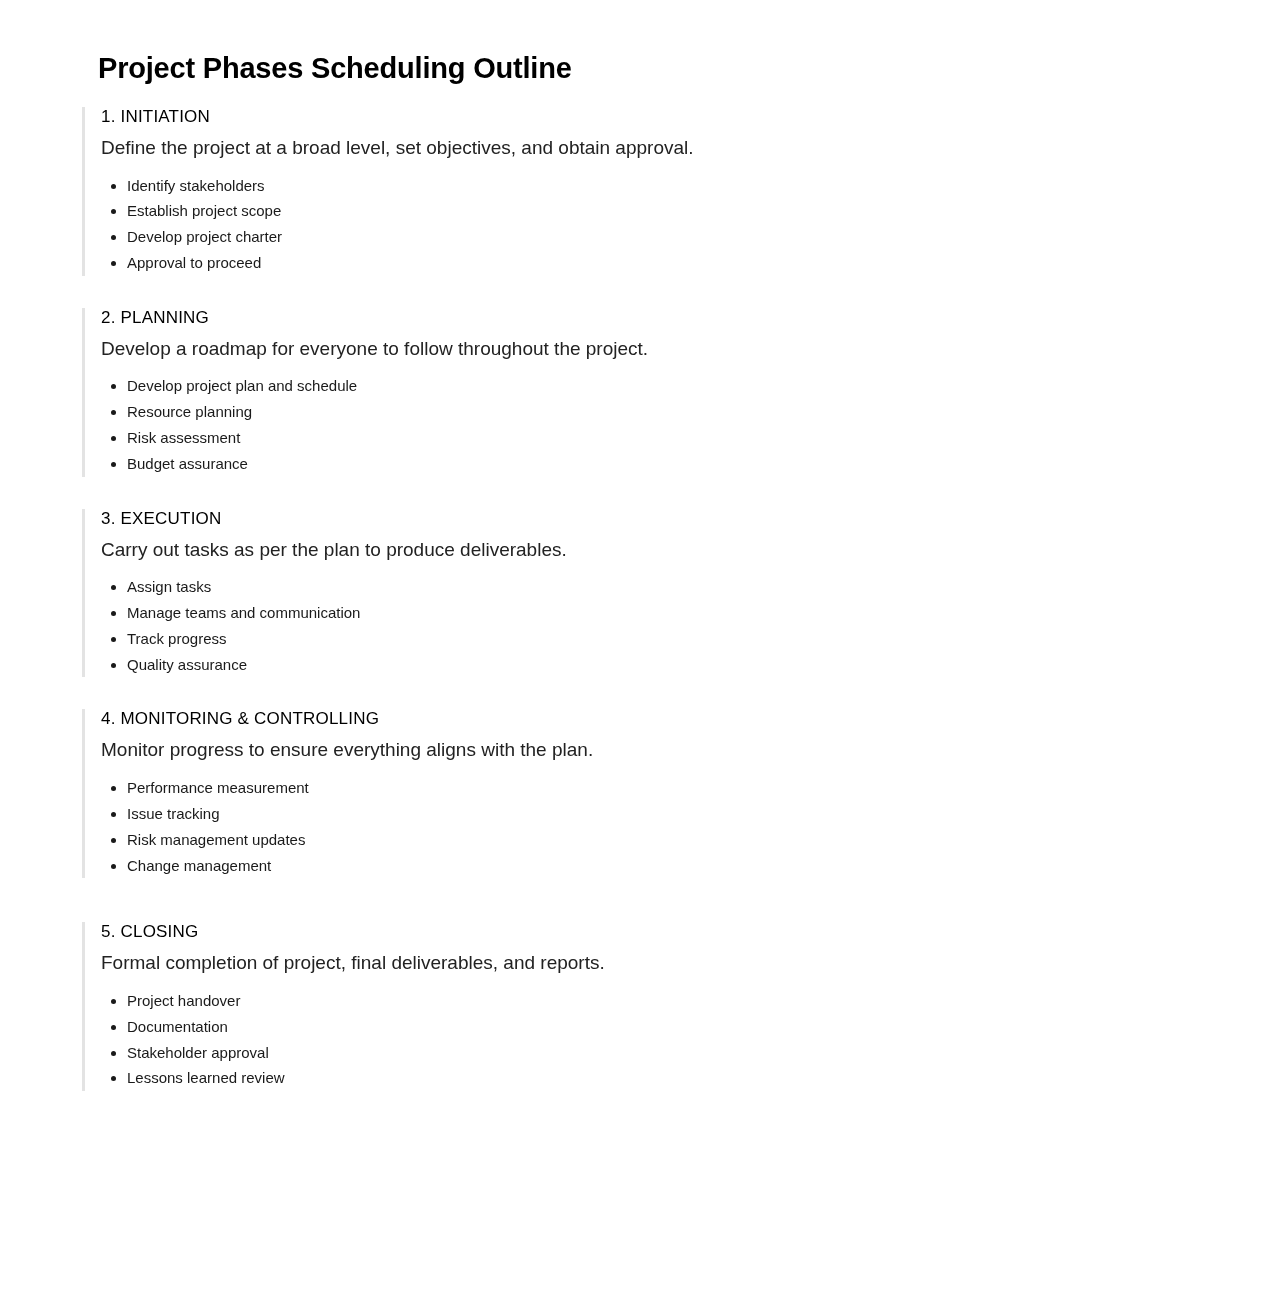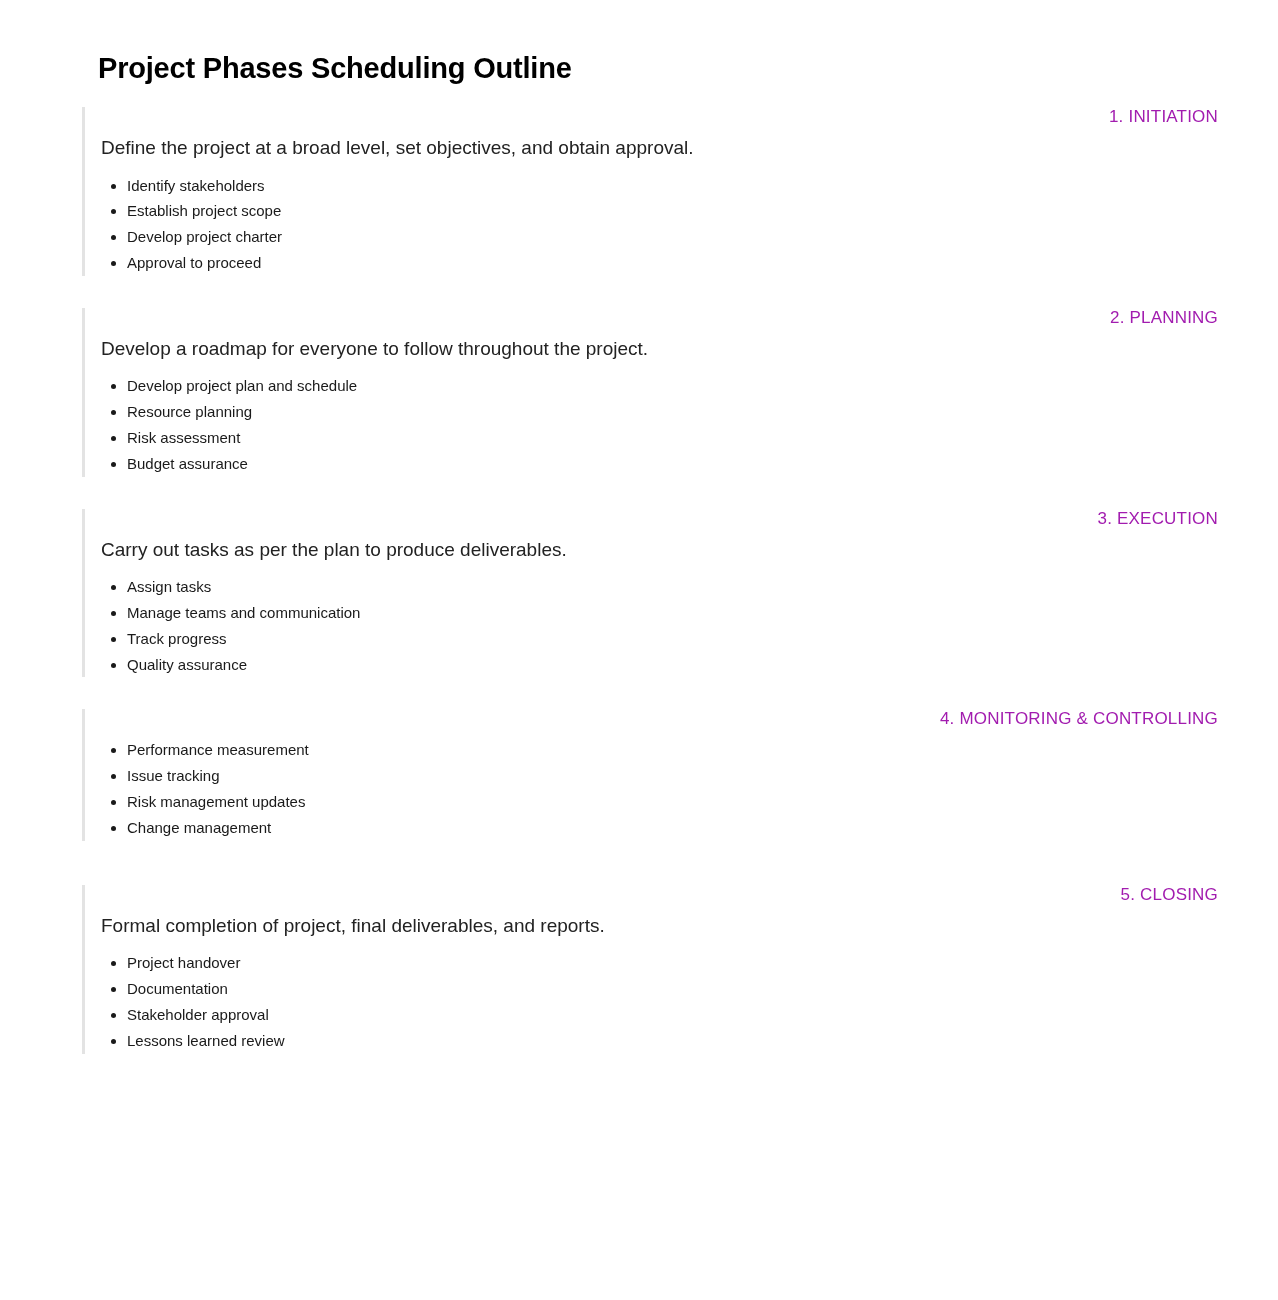--- a/index.html
+++ b/index.html
@@ -30,24 +30,23 @@
     padding: 0 0 0 16px;
     margin: 0 0 32px 0;
   }
   .phase:last-child {
     margin-bottom: 0;
     margin-top: 44px;
   }
   .phase-heading {
     font-size: 17px;
     font-weight: normal;
-    color: #a21caf;
+    color: #000000;
     margin: 0 0 8px 0;
     letter-spacing: 0.2px;
-    text-align: right;
   }
   .phase-desc {
     font-size: 19px;
     color: #222222;
     margin: 0 0 12px 0;
     line-height: 1.35;
   }
   .phase-list {
     list-style: disc;
     margin: 0;
@@ -94,20 +93,21 @@
     <ul class="phase-list">
       <li>Assign tasks</li>
       <li>Manage teams and communication</li>
       <li>Track progress</li>
       <li>Quality assurance</li>
     </ul>
   </section>
 
   <section class="phase">
     <h2 class="phase-heading">4. MONITORING &amp; CONTROLLING</h2>
+    <p class="phase-desc">Monitor progress to ensure everything aligns with the plan.</p>
     <ul class="phase-list">
       <li>Performance measurement</li>
       <li>Issue tracking</li>
       <li>Risk management updates</li>
       <li>Change management</li>
     </ul>
   </section>
 
   <section class="phase">
     <h2 class="phase-heading">5. CLOSING</h2>

